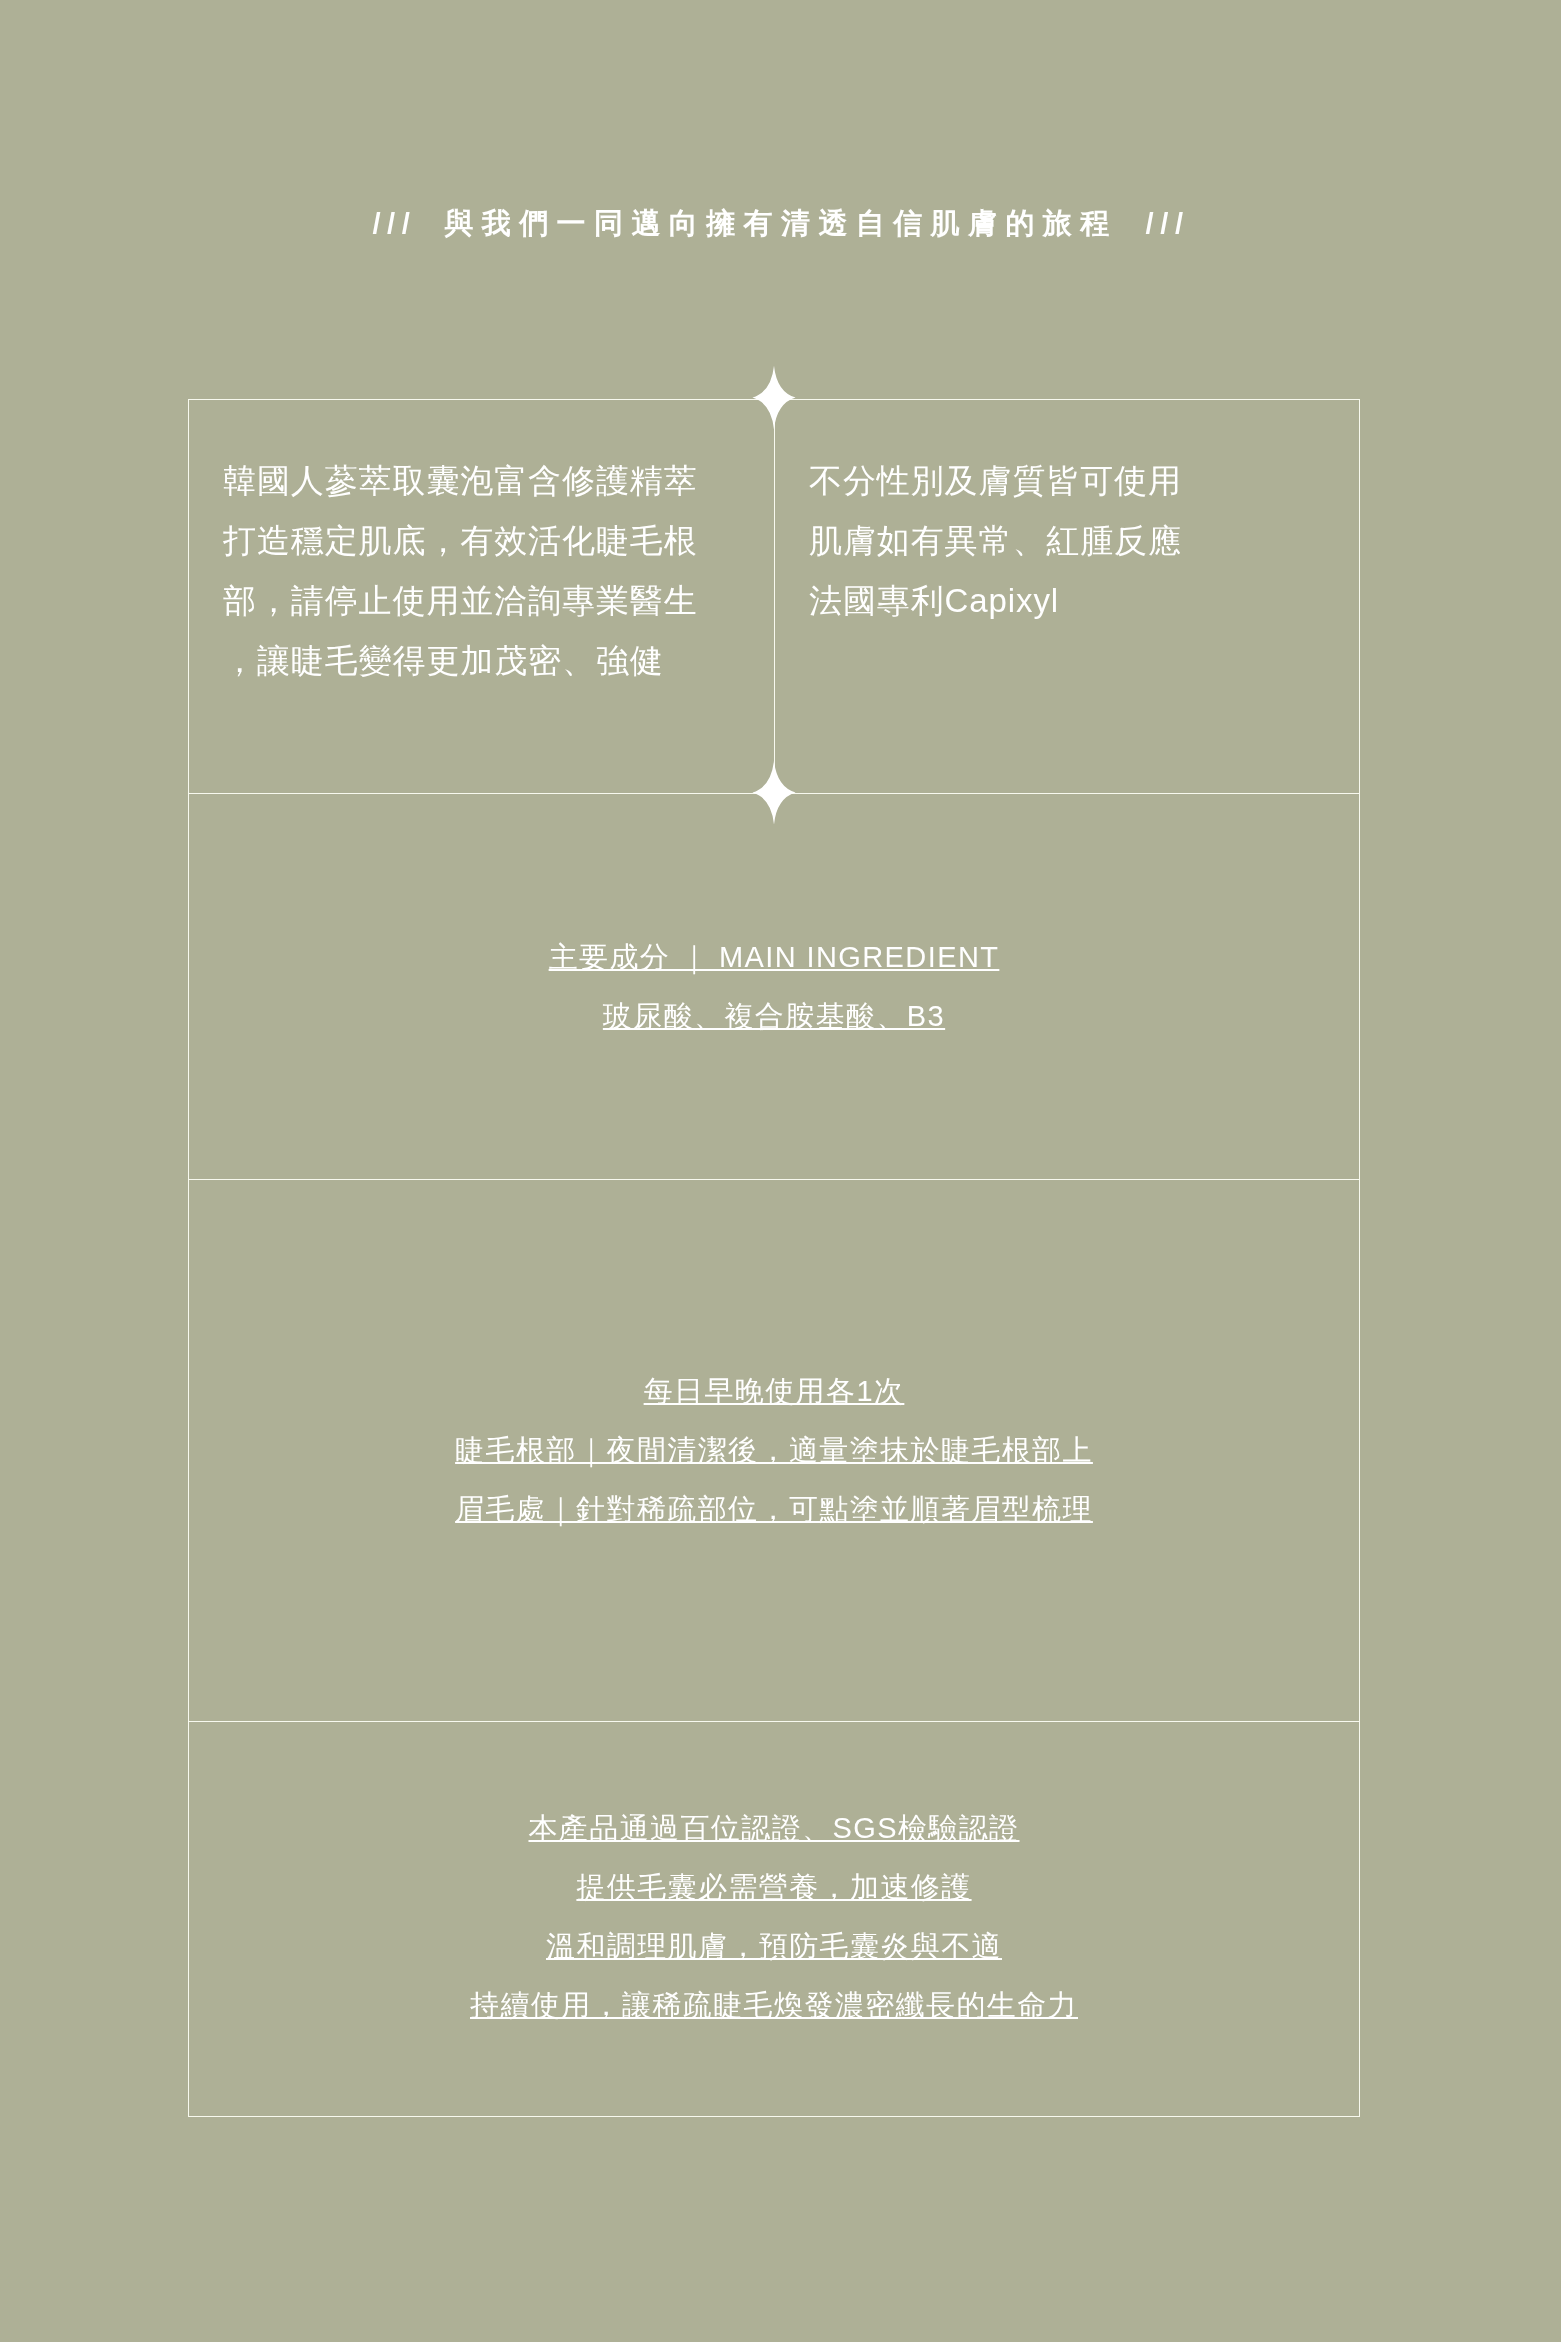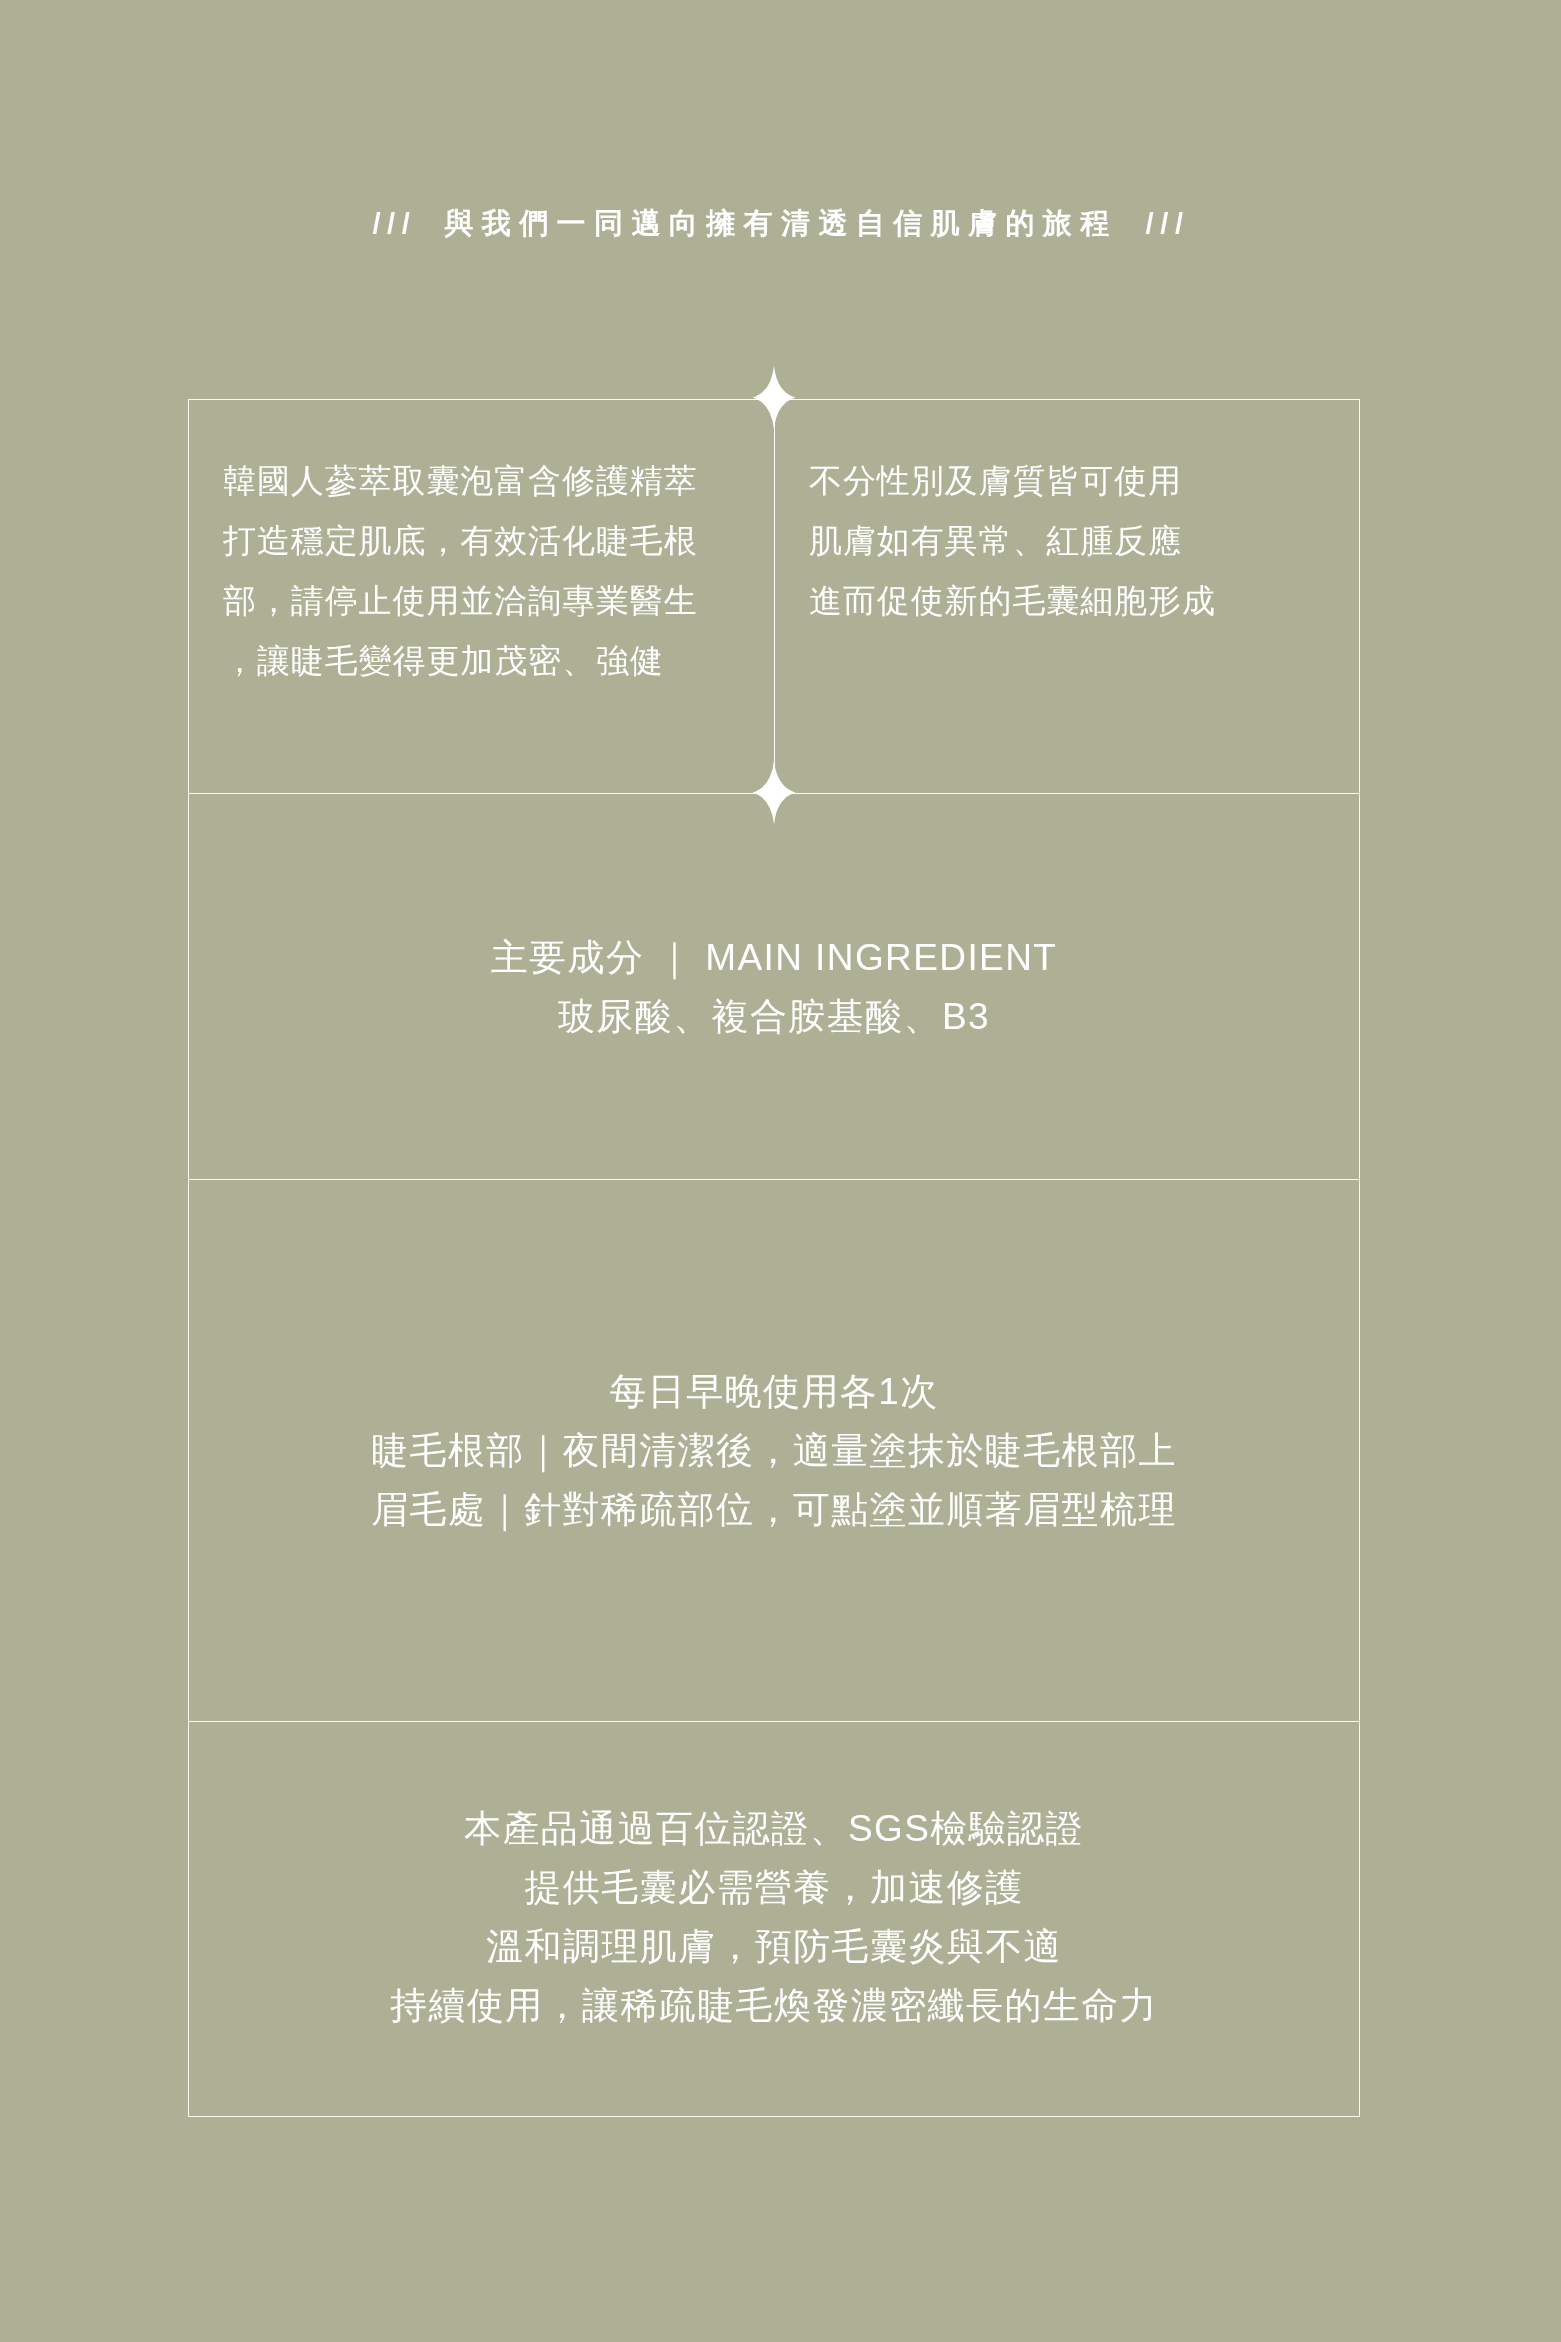--- a/index.html
+++ b/index.html
@@ -54,25 +54,26 @@
 
   
   .row-ingredients { height: 386px; }
   .row-usage { height: 542px; }
   .row-cert { height: 391px; }
   .center-stack {
     width: 100%; height: 100%;
     display: flex; flex-direction: column;
     justify-content: center; align-items: center;
     text-align: center;
-    font-size: 37px;
+    font-size: 29px;
     line-height: 59px;
     letter-spacing: 1.4px;
     font-weight: 500;
     white-space: nowrap;
+    text-decoration: underline;
   }
 
   
   .sparkle {
     position: absolute;
     left: 50%;
     transform: translate(-50%, -50%);
     z-index: 3;
     pointer-events: none;
   }
@@ -108,21 +109,21 @@
     <div class="row row-intro">
       <div class="intro-col left">
         <span class="line">韓國人蔘萃取囊泡富含修護精萃</span>
         <span class="line">打造穩定肌底，有效活化睫毛根</span>
         <span class="line">部，請停止使用並洽詢專業醫生</span>
         <span class="line">，讓睫毛變得更加茂密、強健</span>
       </div>
       <div class="intro-col right">
         <span class="line">不分性別及膚質皆可使用</span>
         <span class="line">肌膚如有異常、紅腫反應</span>
-        <span class="line">進而促使新的毛囊細胞形成</span>
+        <span class="line">法國專利Capixyl</span>
       </div>
     </div>
 
     <div class="row row-ingredients">
       <div class="center-stack">
         <span class="line">主要成分 ｜ MAIN INGREDIENT</span>
         <span class="line">玻尿酸、複合胺基酸、B3</span>
       </div>
     </div>
 

